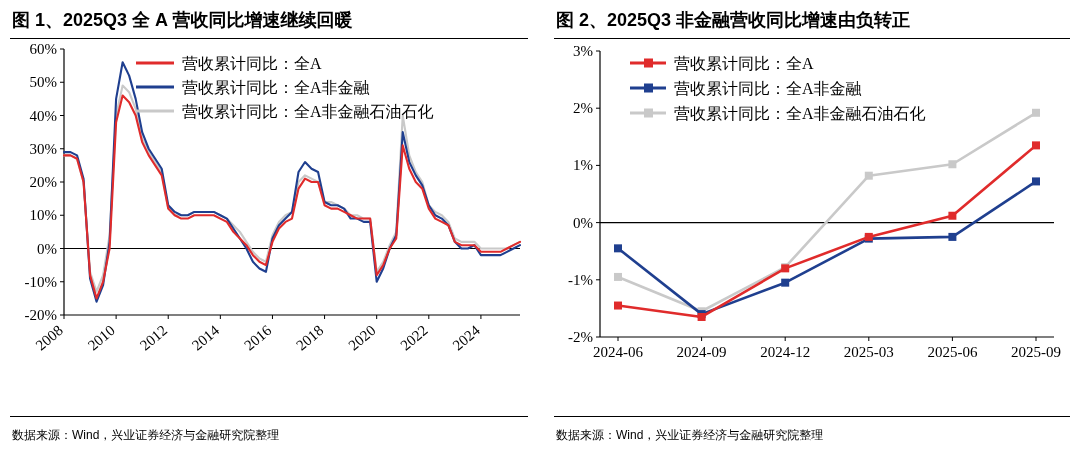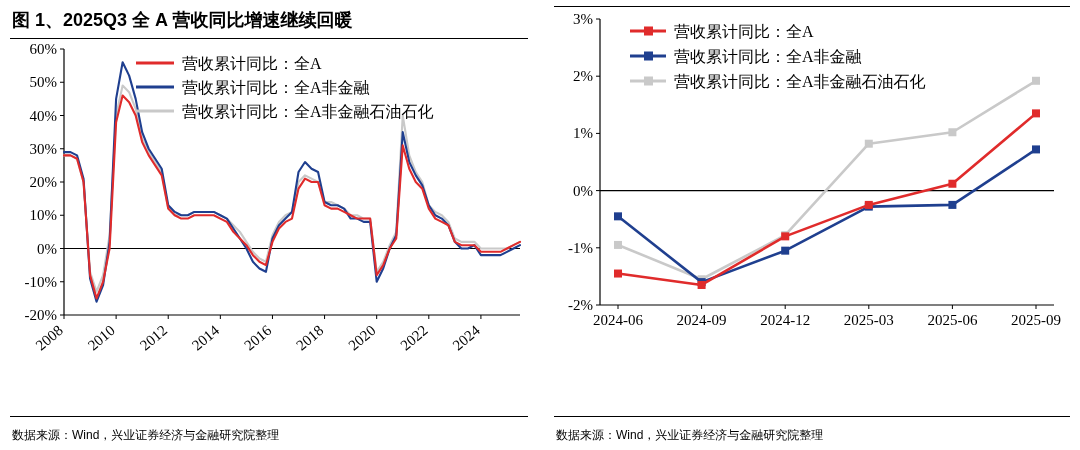--- a/index.html
+++ b/index.html
@@ -130,20 +130,21 @@
             <line x1="126" y1="70" x2="164" y2="70" stroke="#c9c9c9" stroke-width="3.2"></line>
             <text x="172" y="76" class="legend-text">营收累计同比：全A非金融石油石化</text>
           </g>
         </svg>
     </div>
     <div class="rule bottom"></div>
     <div class="source">数据来源：Wind，兴业证券经济与金融研究院整理</div>
   </div>
 
   <div class="panel right">
+    <div class="panel-title">图 2、2025Q3 非金融营收同比增速由负转正</div>
     <div class="rule"></div>
     <div class="chart-area">
       <svg id="svg-right" width="512" height="348" viewBox="0 0 512 348">
           <line x1="42" y1="296" x2="46" y2="296" stroke="#000" stroke-width="1"></line>
           <text x="39" y="301" text-anchor="end" class="axis-label">-2%</text>
           <line x1="42" y1="238.8" x2="46" y2="238.8" stroke="#000" stroke-width="1"></line>
           <text x="39" y="243.8" text-anchor="end" class="axis-label">-1%</text>
           <line x1="42" y1="181.6" x2="46" y2="181.6" stroke="#000" stroke-width="1"></line>
           <text x="39" y="186.6" text-anchor="end" class="axis-label">0%</text>
           <line x1="42" y1="124.4" x2="46" y2="124.4" stroke="#000" stroke-width="1"></line>

